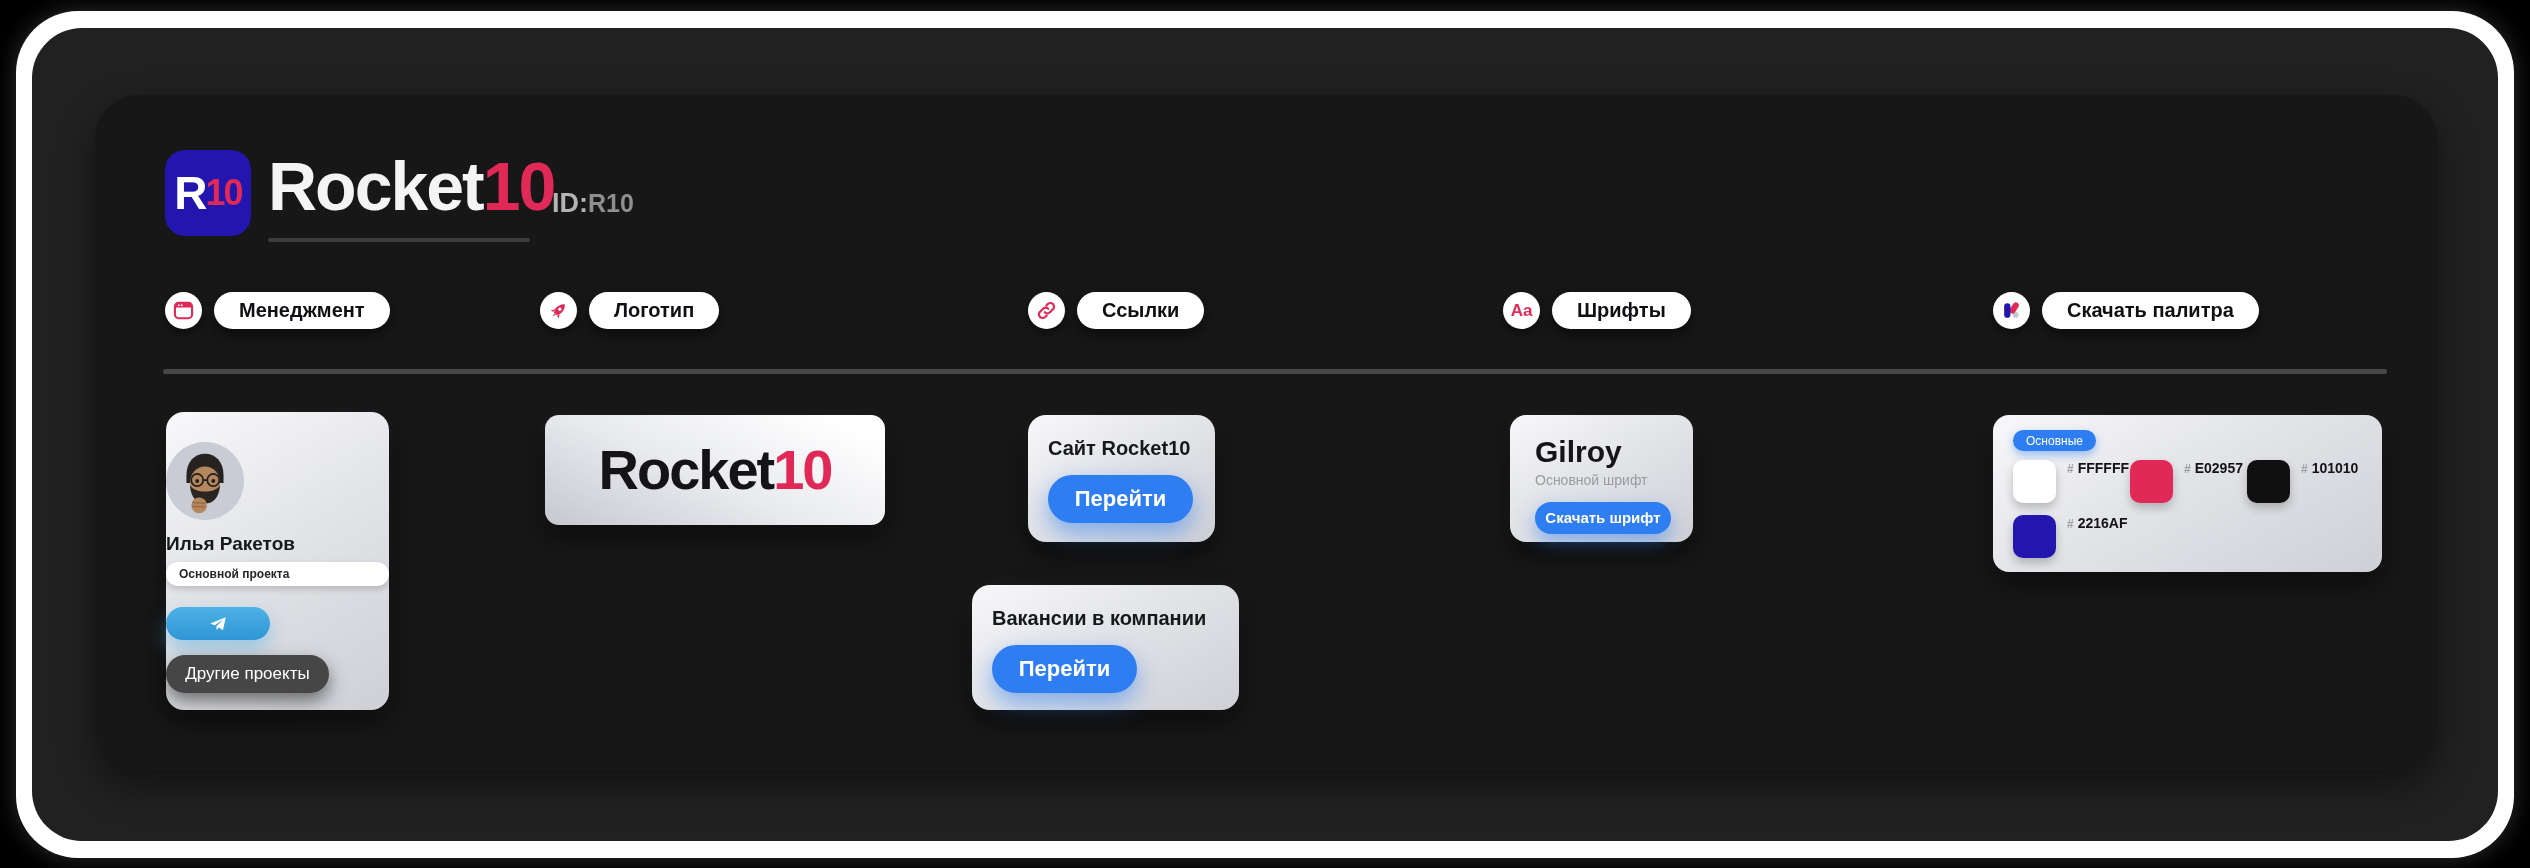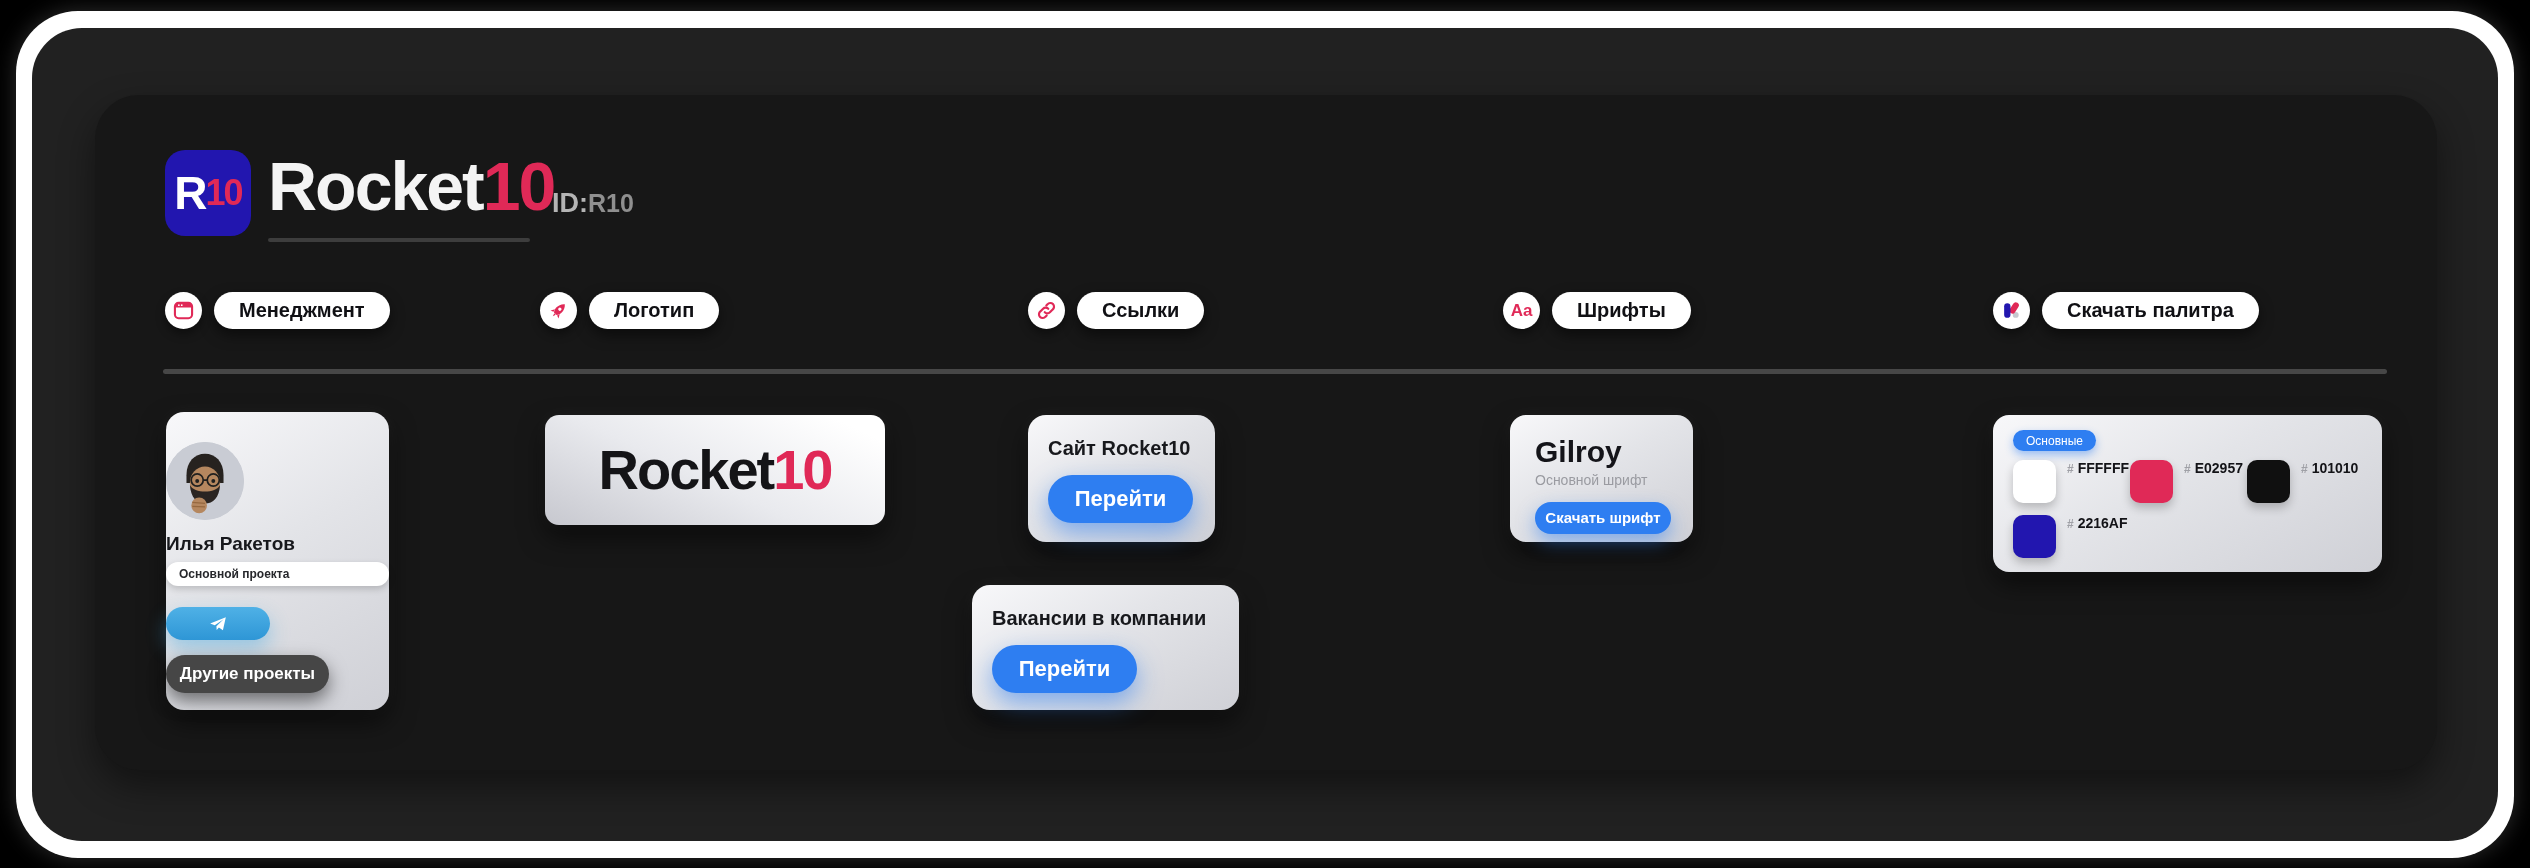--- a/index.html
+++ b/index.html
@@ -50,21 +50,21 @@
             background:#c9ccd4; }
   .manager-name { margin-top:13px; font-size:19px; font-weight:700; color:#17181c; }
   .role-pill { margin-top:7px; height:24px; padding:0 13px; background:#fff; border-radius:12px;
                display:flex; align-items:center; font-size:12px; font-weight:700; color:#26272b;
                box-shadow:0 3px 7px rgba(0,0,0,.18); }
   .tg-button { margin-top:21px; width:104px; height:33px; border-radius:17px; border:none; cursor:pointer;
                background:linear-gradient(180deg,#4fb1e6,#2e96d6);
                display:flex; align-items:center; justify-content:center;
                box-shadow:0 9px 20px rgba(65,168,226,.45); }
   .other-btn { margin-top:15px; width:163px; height:38px; border-radius:19px; border:none; cursor:pointer;
-               background:#464646; color:#fff; font-size:17px; font-weight:700;
+               background:#464646; color:#fff; font-size:17px; font-weight:400;
                font-family:inherit; box-shadow:0 8px 18px rgba(0,0,0,.5); }
 
   .logo-card { left:545px; top:415px; width:340px; height:110px; border-radius:14px;
                background:linear-gradient(205deg,#ffffff 10%,#e9eaee 55%,#c7c8cf 100%);
                display:flex; align-items:center; justify-content:center;
                box-shadow:0 12px 26px rgba(0,0,0,.55), 0 0 16px rgba(255,255,255,.05); }
   .logo-card .txt { font-size:56px; font-weight:700; letter-spacing:-2px; color:#141417; line-height:1; }
   .logo-card .txt .accent { color:#E02957; }
 
   .link-card { padding:22px 20px 0 20px; }

